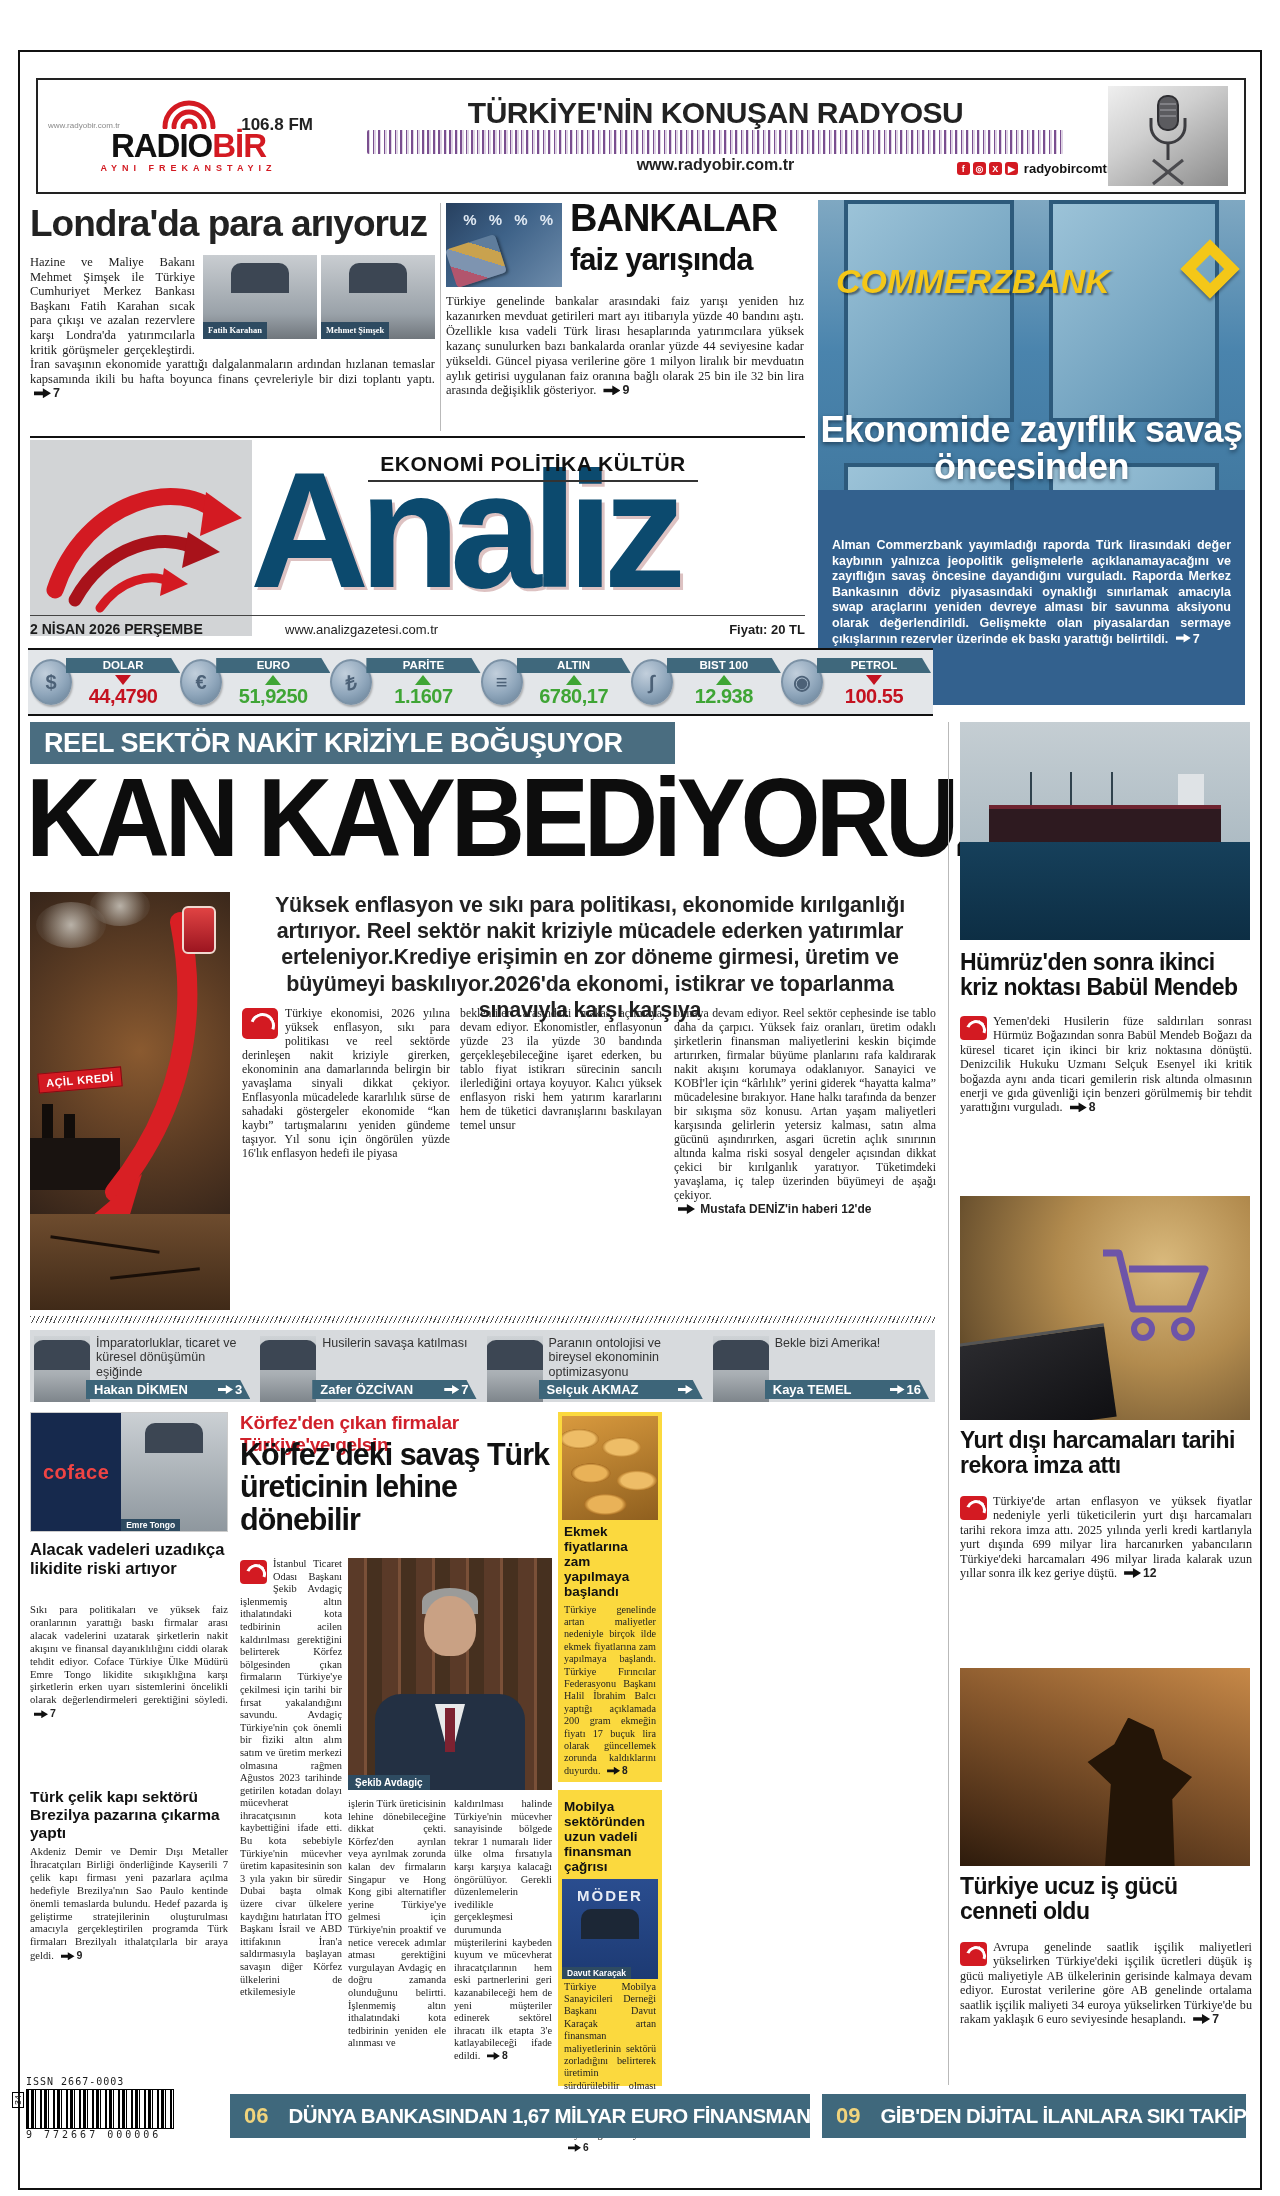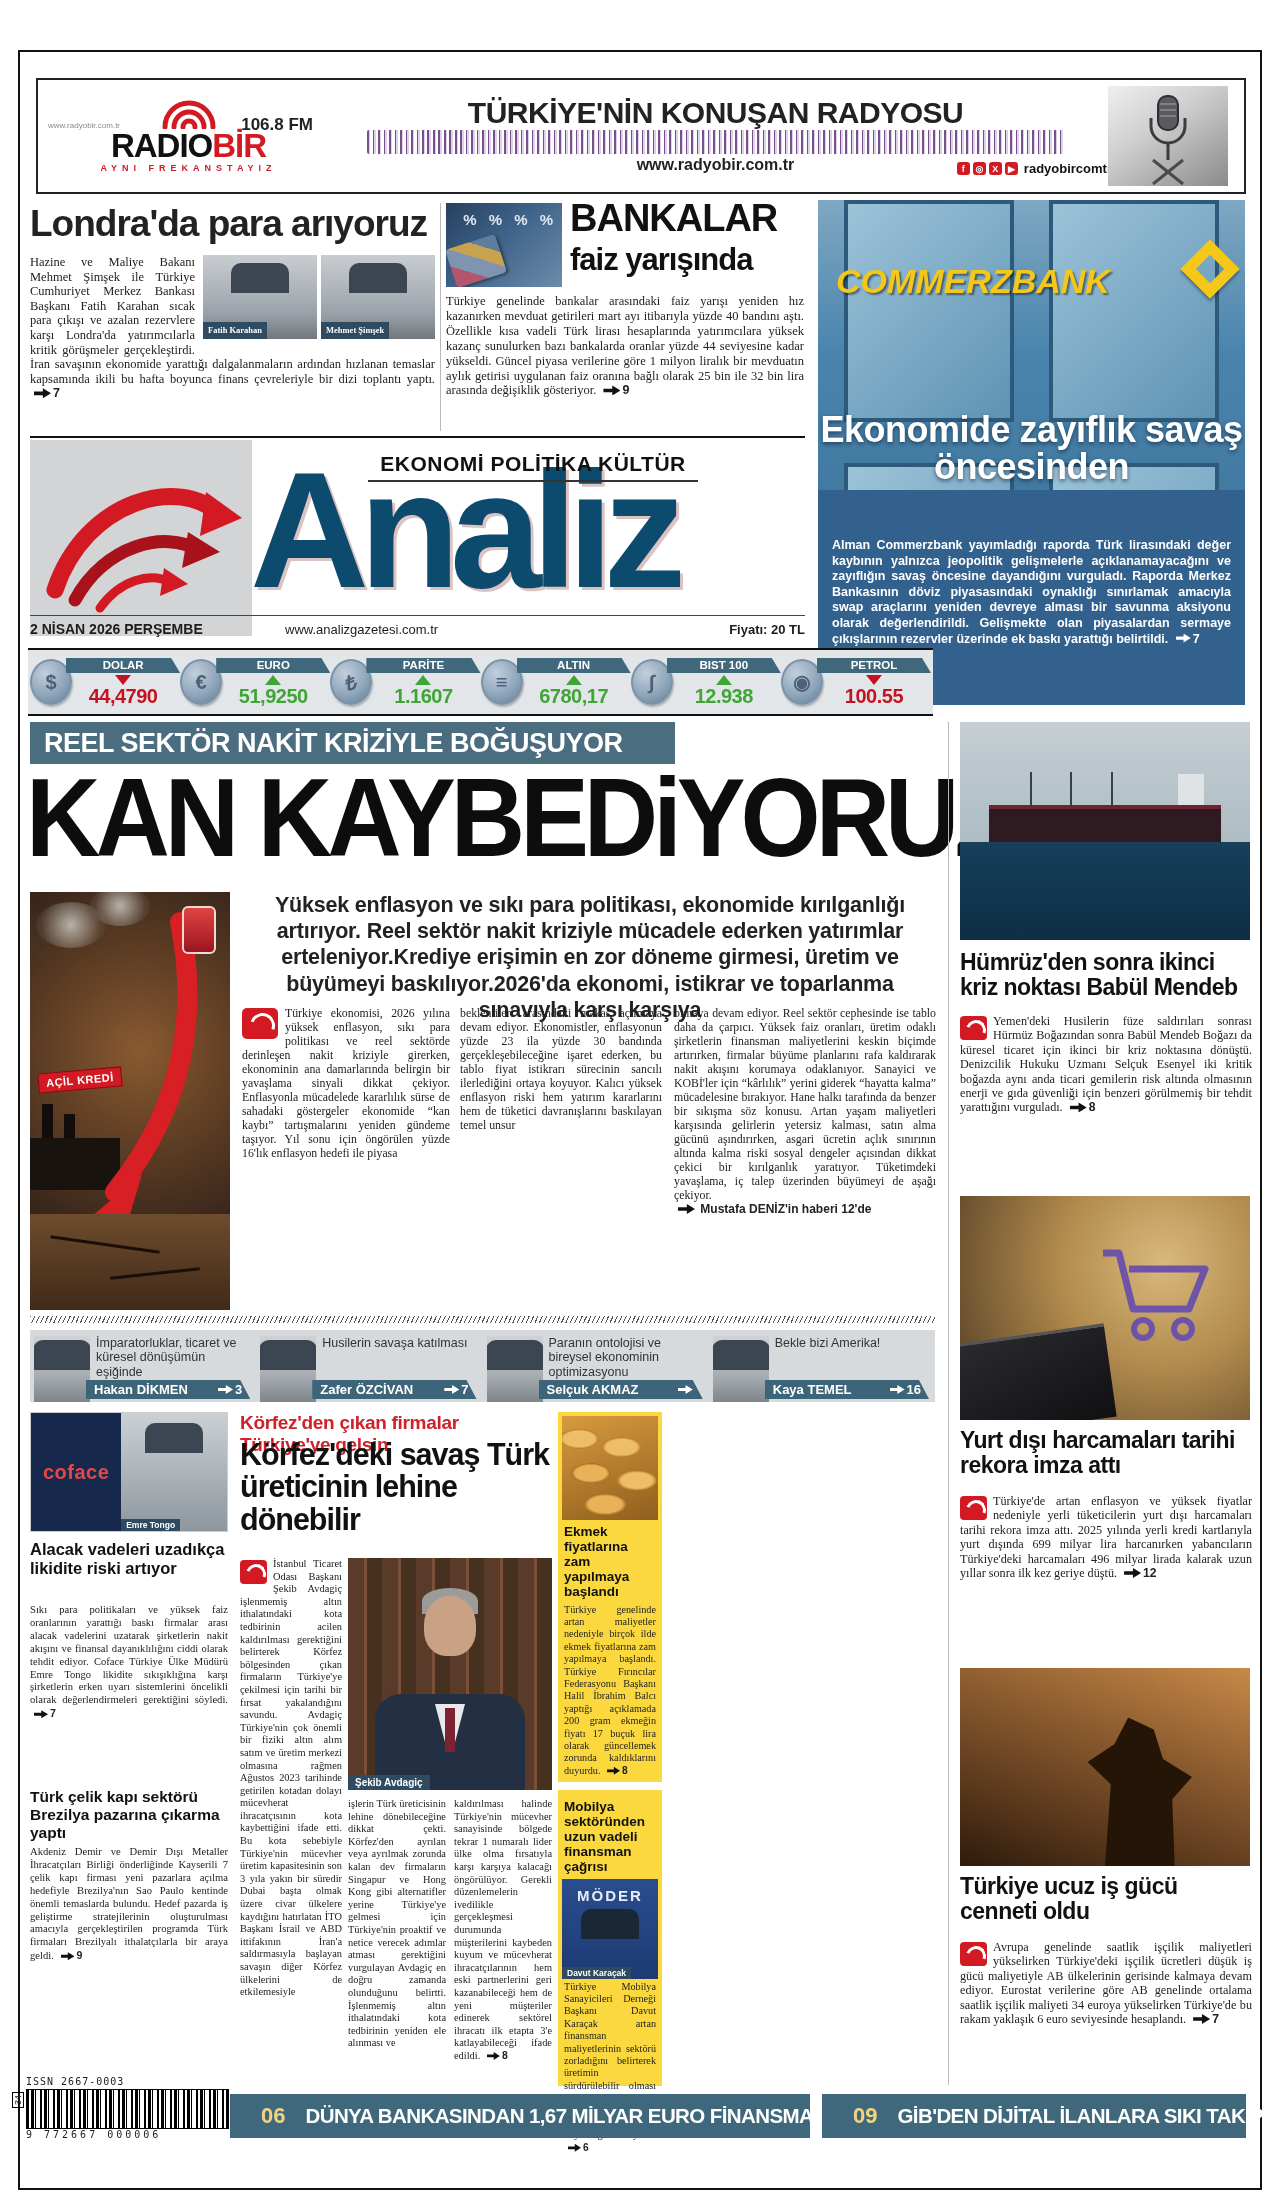--- a/index.html
+++ b/index.html
@@ -135,26 +135,26 @@
 .ship-hull{position:absolute;left:10%;top:38%;width:80%;height:17%;background:#2e1a20;border-top:4px solid #6e2430}
 .ship-sup{position:absolute;right:16%;top:24%;width:9%;height:15%;background:#dfe3e6}
 .ship-mast{position:absolute;background:#30424d;width:2px;height:16%;top:23%}
 .cart-bg{background:radial-gradient(circle at 70% 30%,#d9b97c 0%,#b28b4e 40%,#6e5430 80%,#463417 100%)}
 .laptop{position:absolute;left:-8%;bottom:-4%;width:60%;height:42%;background:linear-gradient(160deg,#2c2c30,#101013);transform:rotate(-8deg);border-top:3px solid #555}
 .worker-bg{background:linear-gradient(200deg,#c78948 0%,#8a5a2e 40%,#4e3018 80%,#2d1b0c 100%)}
 .wk-man{position:absolute;right:18%;bottom:0;width:40%;height:75%;background:#241507;clip-path:polygon(20% 100%,25% 45%,5% 30%,28% 18%,40% 0,62% 8%,70% 28%,95% 40%,78% 55%,80% 100%)}
 .rail-h{position:absolute;left:960px;width:292px;font-size:23px;font-weight:900;line-height:1.08;letter-spacing:-.5px;color:#111}
 .rail-b{position:absolute;left:960px;width:292px;font-size:12.2px;line-height:14.4px}
 
-.bc-wrap{position:absolute;left:26px;top:2076px;width:203px}
+.bc-wrap{position:absolute;left:26px;top:2076px;width:148px}
 .bc-issn{font-size:10px;letter-spacing:1px;font-family:"DejaVu Sans Mono",monospace}
 .bc-bars{height:40px;margin-top:2px;background:repeating-linear-gradient(90deg,#000 0 2px,#fff 2px 4px,#000 4px 7px,#fff 7px 8px,#000 8px 9px,#fff 9px 13px);border:1px solid #000}
 .bc-dig{font-size:10px;letter-spacing:3px;font-family:"DejaVu Sans Mono",monospace}
 .bc-ed{position:absolute;left:-16px;top:18px;transform:rotate(-90deg);font-size:9px;border:1px solid #000;padding:0 2px}
-.bbar{position:absolute;top:2094px;height:44px;background:#3f687c;color:#fff;display:flex;align-items:center;padding:0 31px;gap:10px}
+.bbar{position:absolute;top:2094px;height:44px;background:#3f687c;color:#fff;display:flex;align-items:center;padding:0 14px;gap:10px}
 .bbar .num{color:#f1d47c;font-weight:900;font-size:22px}
 .chev{width:12px;height:20px;background:#fff;clip-path:polygon(0 0,35% 0,100% 50%,35% 100%,0 100%,55% 50%)}
 .bbar .txt{font-weight:900;font-size:20.5px;letter-spacing:-.6px;white-space:nowrap}
 .micsvg{position:absolute;left:50%;top:8px;transform:translateX(-50%)}
 </style>
 </head>
 <body>
 
 <div class="frame"></div>
 

